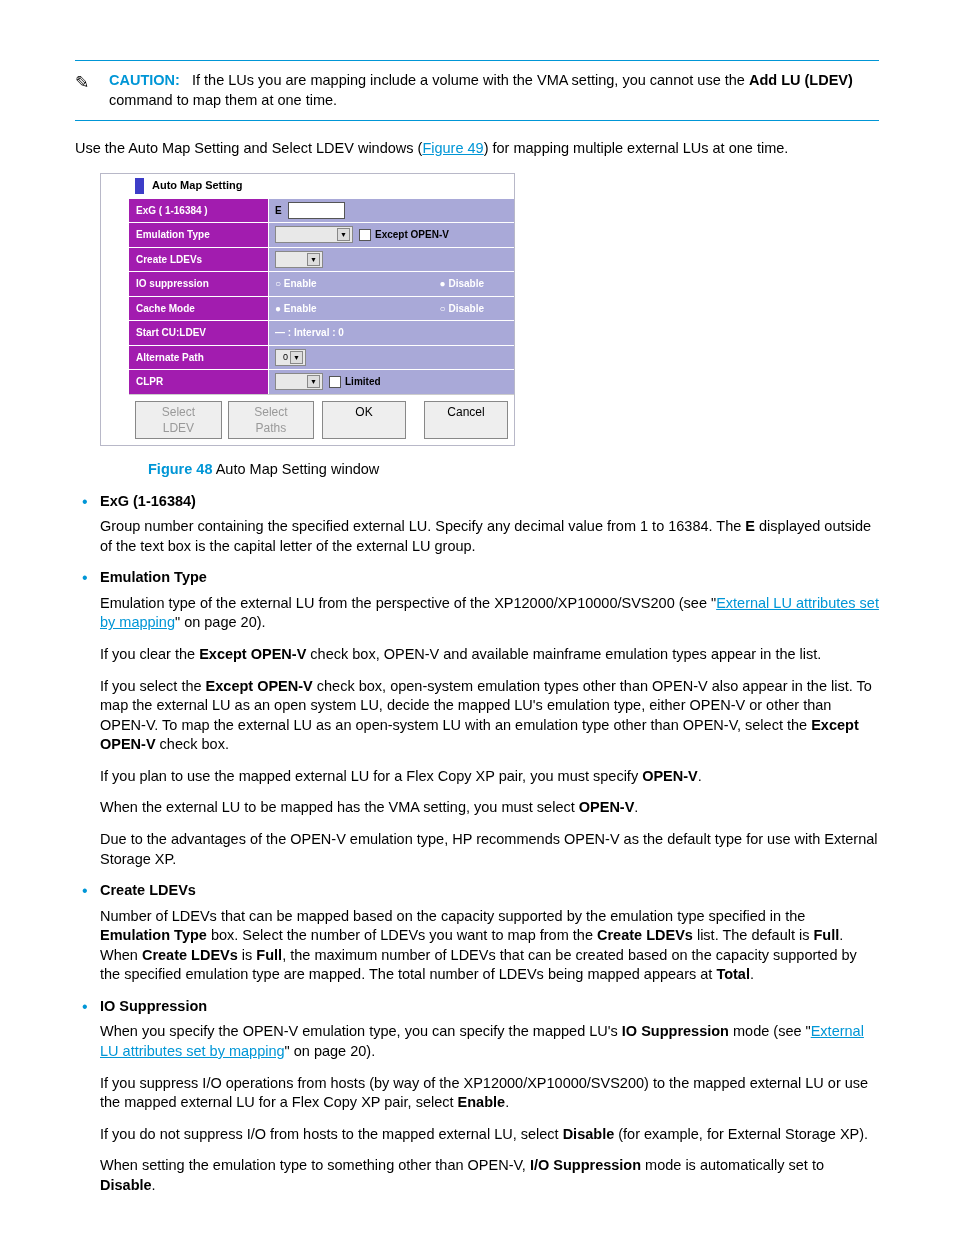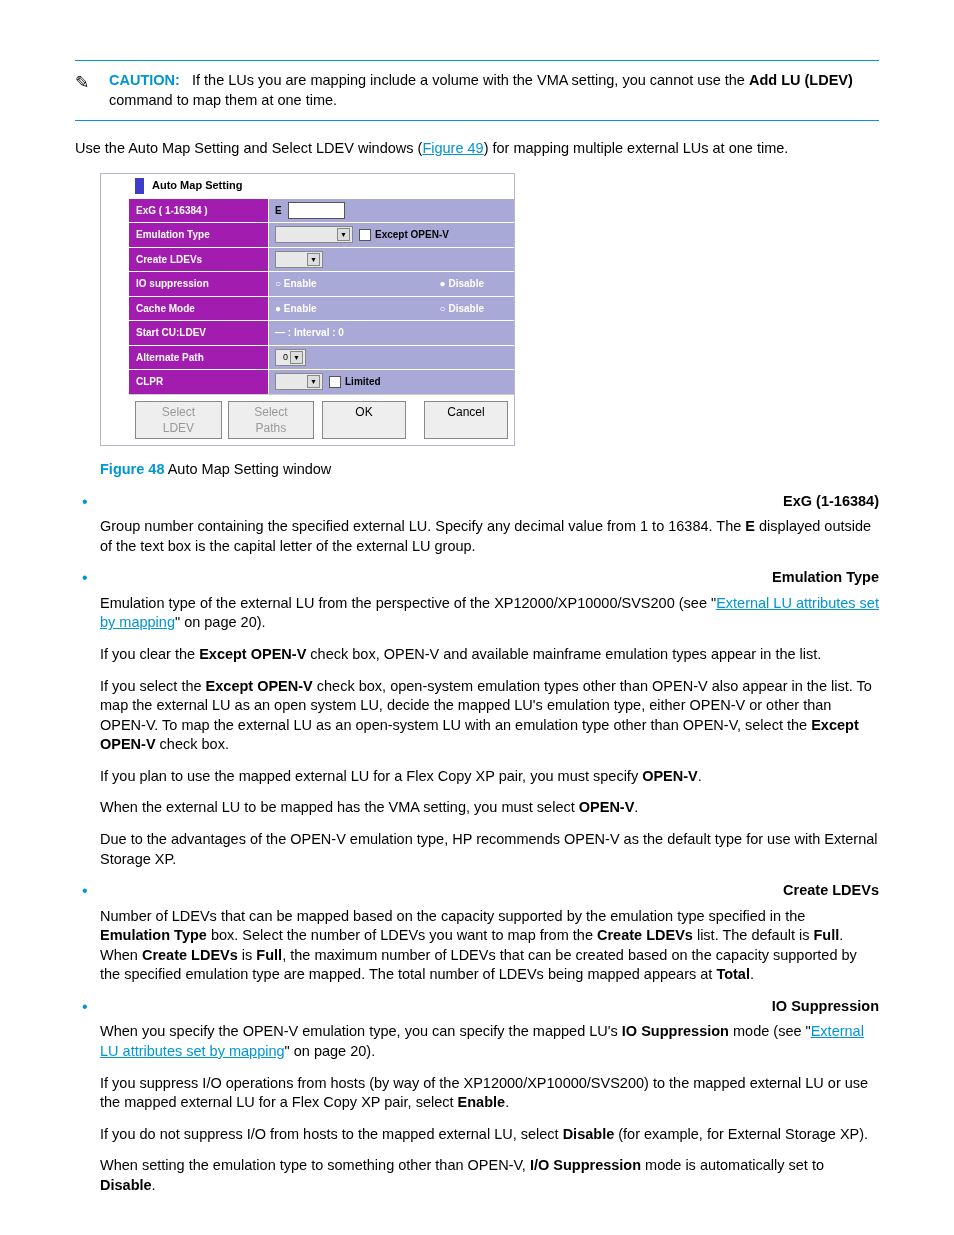--- a/index.html
+++ b/index.html
@@ -105,32 +105,32 @@
   .fbtn {
     border: 1px solid #888;
     background: #eee;
     padding: 2px 10px;
     font-size: 12px;
     text-align: center;
     min-width: 62px;
   }
   .fbtn.disabled { color:#999; }
   .caption { margin-left: 25px; margin-bottom: 12px; }
-  .blue-cap { color: #0096d6; font-weight: bold; }
+  .blue-cap { color: #0096d6; font-weight: bold; margin-left: 48px; }
   ul.biglist { list-style: none; padding-left: 25px; margin:0; }
   ul.biglist > li { position: relative; margin-bottom: 4px; }
   ul.biglist > li::before {
     content: "•";
     color: #0096d6;
     position: absolute;
     left: -18px;
     font-size: 16px;
     top: -1px;
   }
-  ul.biglist > li > .term { font-weight: bold; display:block; margin-bottom: 6px; text-align: right; }
+  ul.biglist > li > .term { font-weight: bold; display:block; margin-bottom: 6px; }
   ul.biglist > li > p { margin: 0 0 12px 0; }
   .bold { font-weight: bold; }
 </style>
 </head>
 <body>
 
 <div class="caution-block">
   <div class="caution-icon">✎</div>
   <div class="caution-text">
     <span class="blue-bold">CAUTION:</span>

